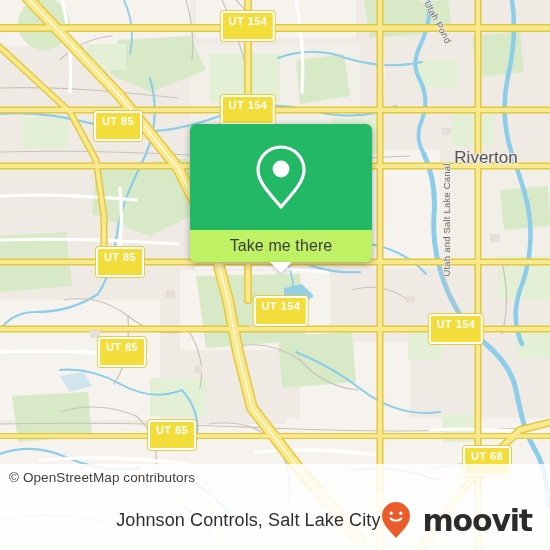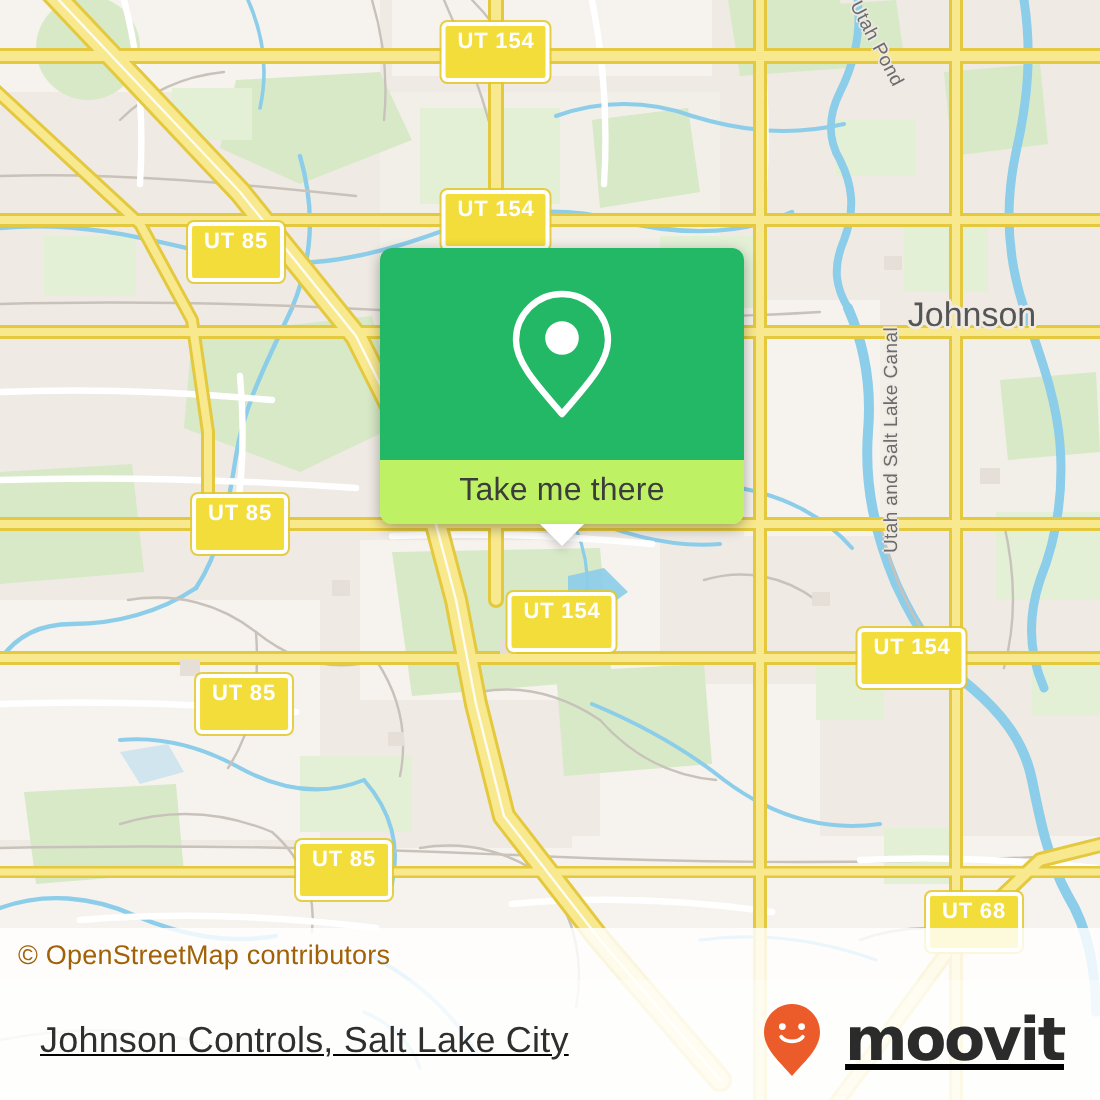--- a/index.html
+++ b/index.html
@@ -87,31 +87,30 @@
     filter:drop-shadow(0 2px 2px rgba(0,0,0,.18));
   }
 
   
   #attrib{
     position:absolute;left:0;right:0;top:464px;height:26px;
     background:rgba(255,255,255,.82);
     display:flex;align-items:center;
   }
   #attrib .txt{
-    font-size:13.5px;color:#a16207;padding-left:9px;letter-spacing:.1px;
+    font-size:13.5px;color:#404040;padding-left:9px;letter-spacing:.1px;
   }
 
   
   #bottombar{
     position:absolute;left:0;right:0;top:490px;height:60px;
     background:rgba(255,255,255,.88);
-    display:flex;align-items:center;justify-content:space-between;
+    display:flex;align-items:center;justify-content:flex-end;
     padding:0 18px 0 20px;
     box-sizing:border-box;
-    text-decoration:underline;
   }
   #place-title{
     font-size:18px;color:#2f2f2f;letter-spacing:.1px;
   }
   #brand{display:flex;align-items:center;gap:12px;}
   #brand svg{display:block;}
   #brand .word{
     font-size:30px;color:#2b2b2b;letter-spacing:-1.2px;
     font-family:"DejaVu Sans", sans-serif;font-weight:600;
     line-height:1;position:relative;top:1px;
@@ -308,21 +307,21 @@
           <rect x="442" y="128" width="9" height="7"></rect>
           <rect x="490" y="234" width="10" height="8"></rect>
           <rect x="336" y="192" width="8" height="7"></rect>
           <rect x="406" y="296" width="9" height="7"></rect>
           <rect x="194" y="366" width="8" height="7"></rect>
         </g>
       </g>
     </svg>
   </div>
 
-  <div class="maplabel city-label" style="left:486px;top:158px;transform:translate(-50%,-50%);">Johnson</div>
+  <div class="maplabel city-label" style="left:486px;top:158px;transform:translate(-50%,-50%);">Riverton</div>
 
   <div class="maplabel canal-label" style="left:438px;top:22px;transform:translate(-50%,-50%) rotate(62deg);transform-origin:center;">Utah Pond</div>
 
   <div class="maplabel canal-label" style="left:446px;top:220px;transform:translate(-50%,-50%) rotate(-90deg);transform-origin:center;">Utah and Salt Lake Canal</div>
 
   <div class="shield" style="left:248px;top:26px;">UT 154</div>
   <div class="shield" style="left:248px;top:110px;">UT 154</div>
   <div class="shield" style="left:118px;top:126px;">UT 85</div>
   <div class="shield" style="left:120px;top:262px;">UT 85</div>
   <div class="shield" style="left:281px;top:311px;">UT 154</div>

